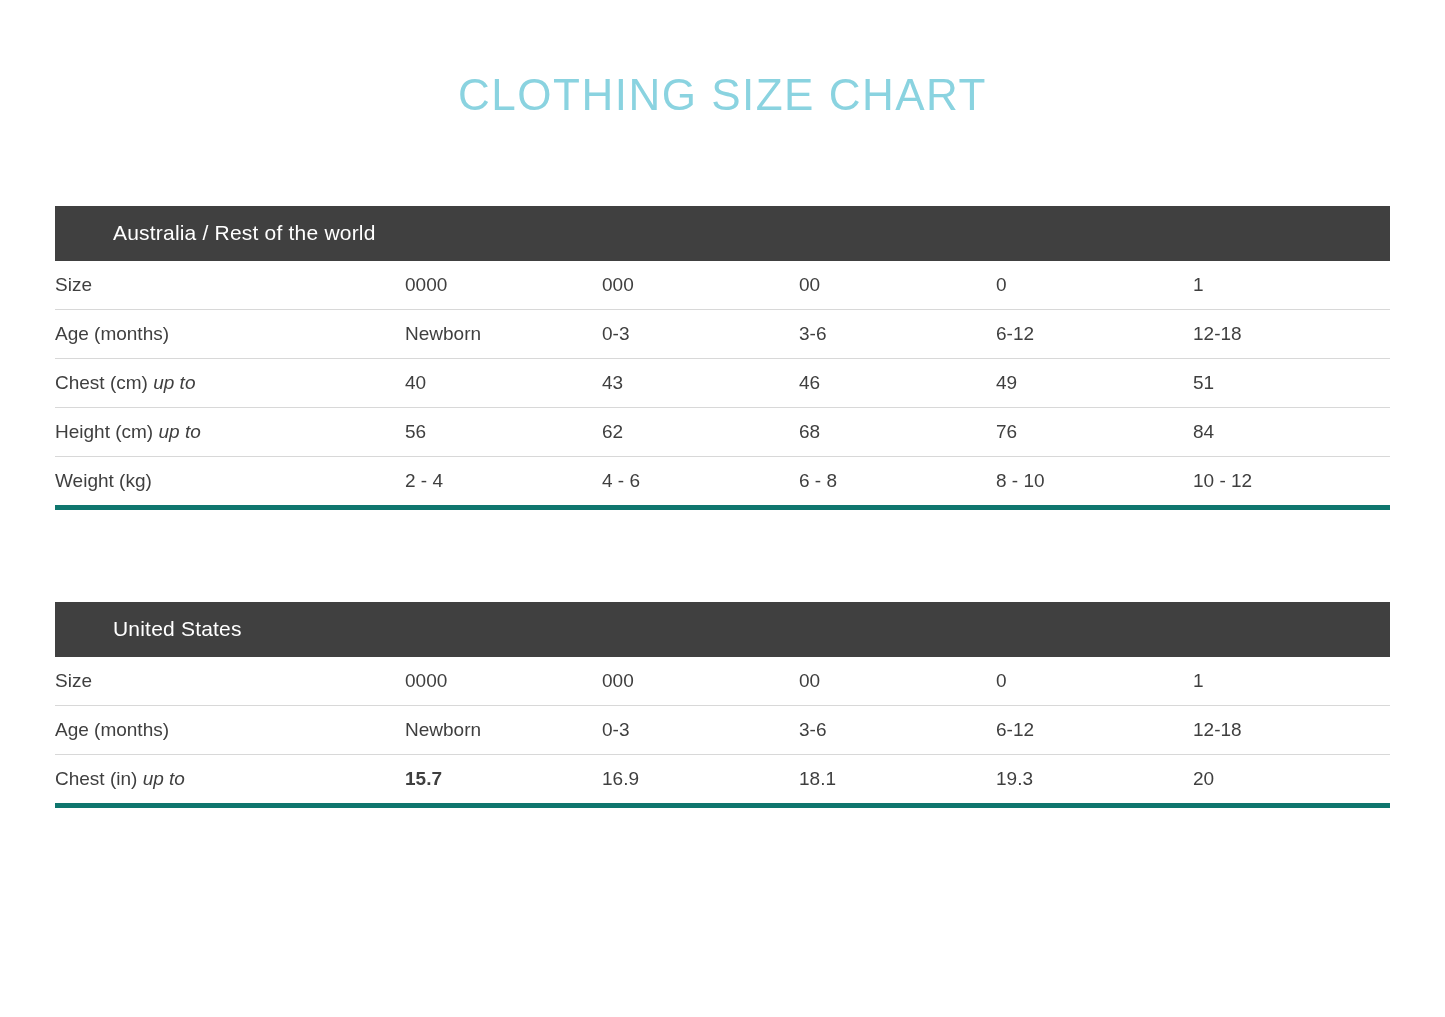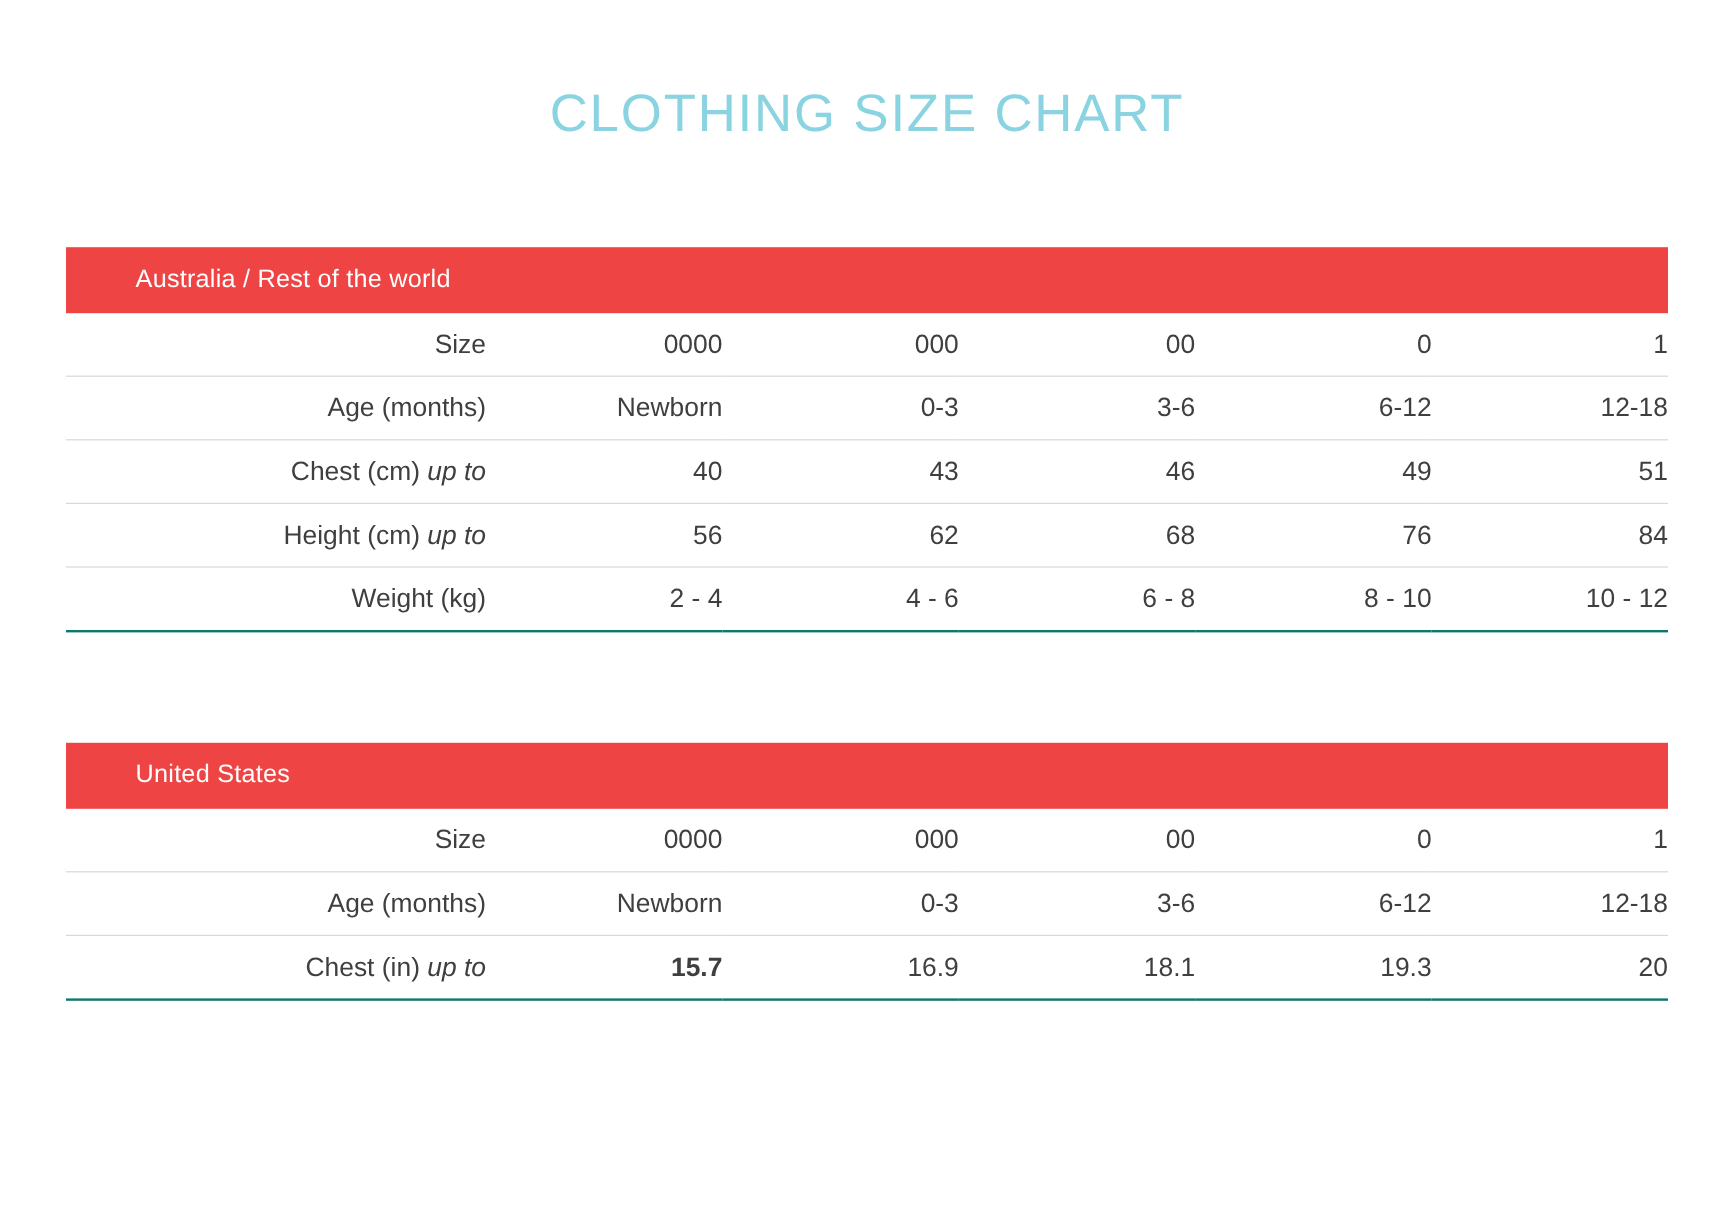--- a/index.html
+++ b/index.html
@@ -30,42 +30,42 @@
     margin-bottom: 0;
   }
   .table-block {
     width: 1335px;
     margin: 0 auto;
   }
   .table-block.first { margin-top: 86px; }
   .table-block.second { margin-top: 92px; }
 
   .section-header {
-    background: #ef4444;
+    background: #404040;
     color: #ffffff;
     font-size: 21px;
     font-weight: 400;
     padding: 15px 0 16px 58px;
     box-sizing: border-box;
     letter-spacing: 0.2px;
   }
   table {
     width: 100%;
     border-collapse: collapse;
     table-layout: fixed;
   }
   td {
-    text-align: right;
-    font-size: 22px;
+    text-align: left;
+    font-size: 19px;
     padding: 13px 0 13px 0;
     border-bottom: 1px solid #d8d8d8;
     color: #3f3f3f;
   }
   tr:last-child td {
-    border-bottom: 2px solid #0f766e;
+    border-bottom: 5px solid #0f766e;
   }
   td.label {
     width: 350px;
   }
   td.val { width: 197px; }
   .ital { font-style: italic; }
   .bold { font-weight: bold; }
 </style>
 </head>
 <body>

